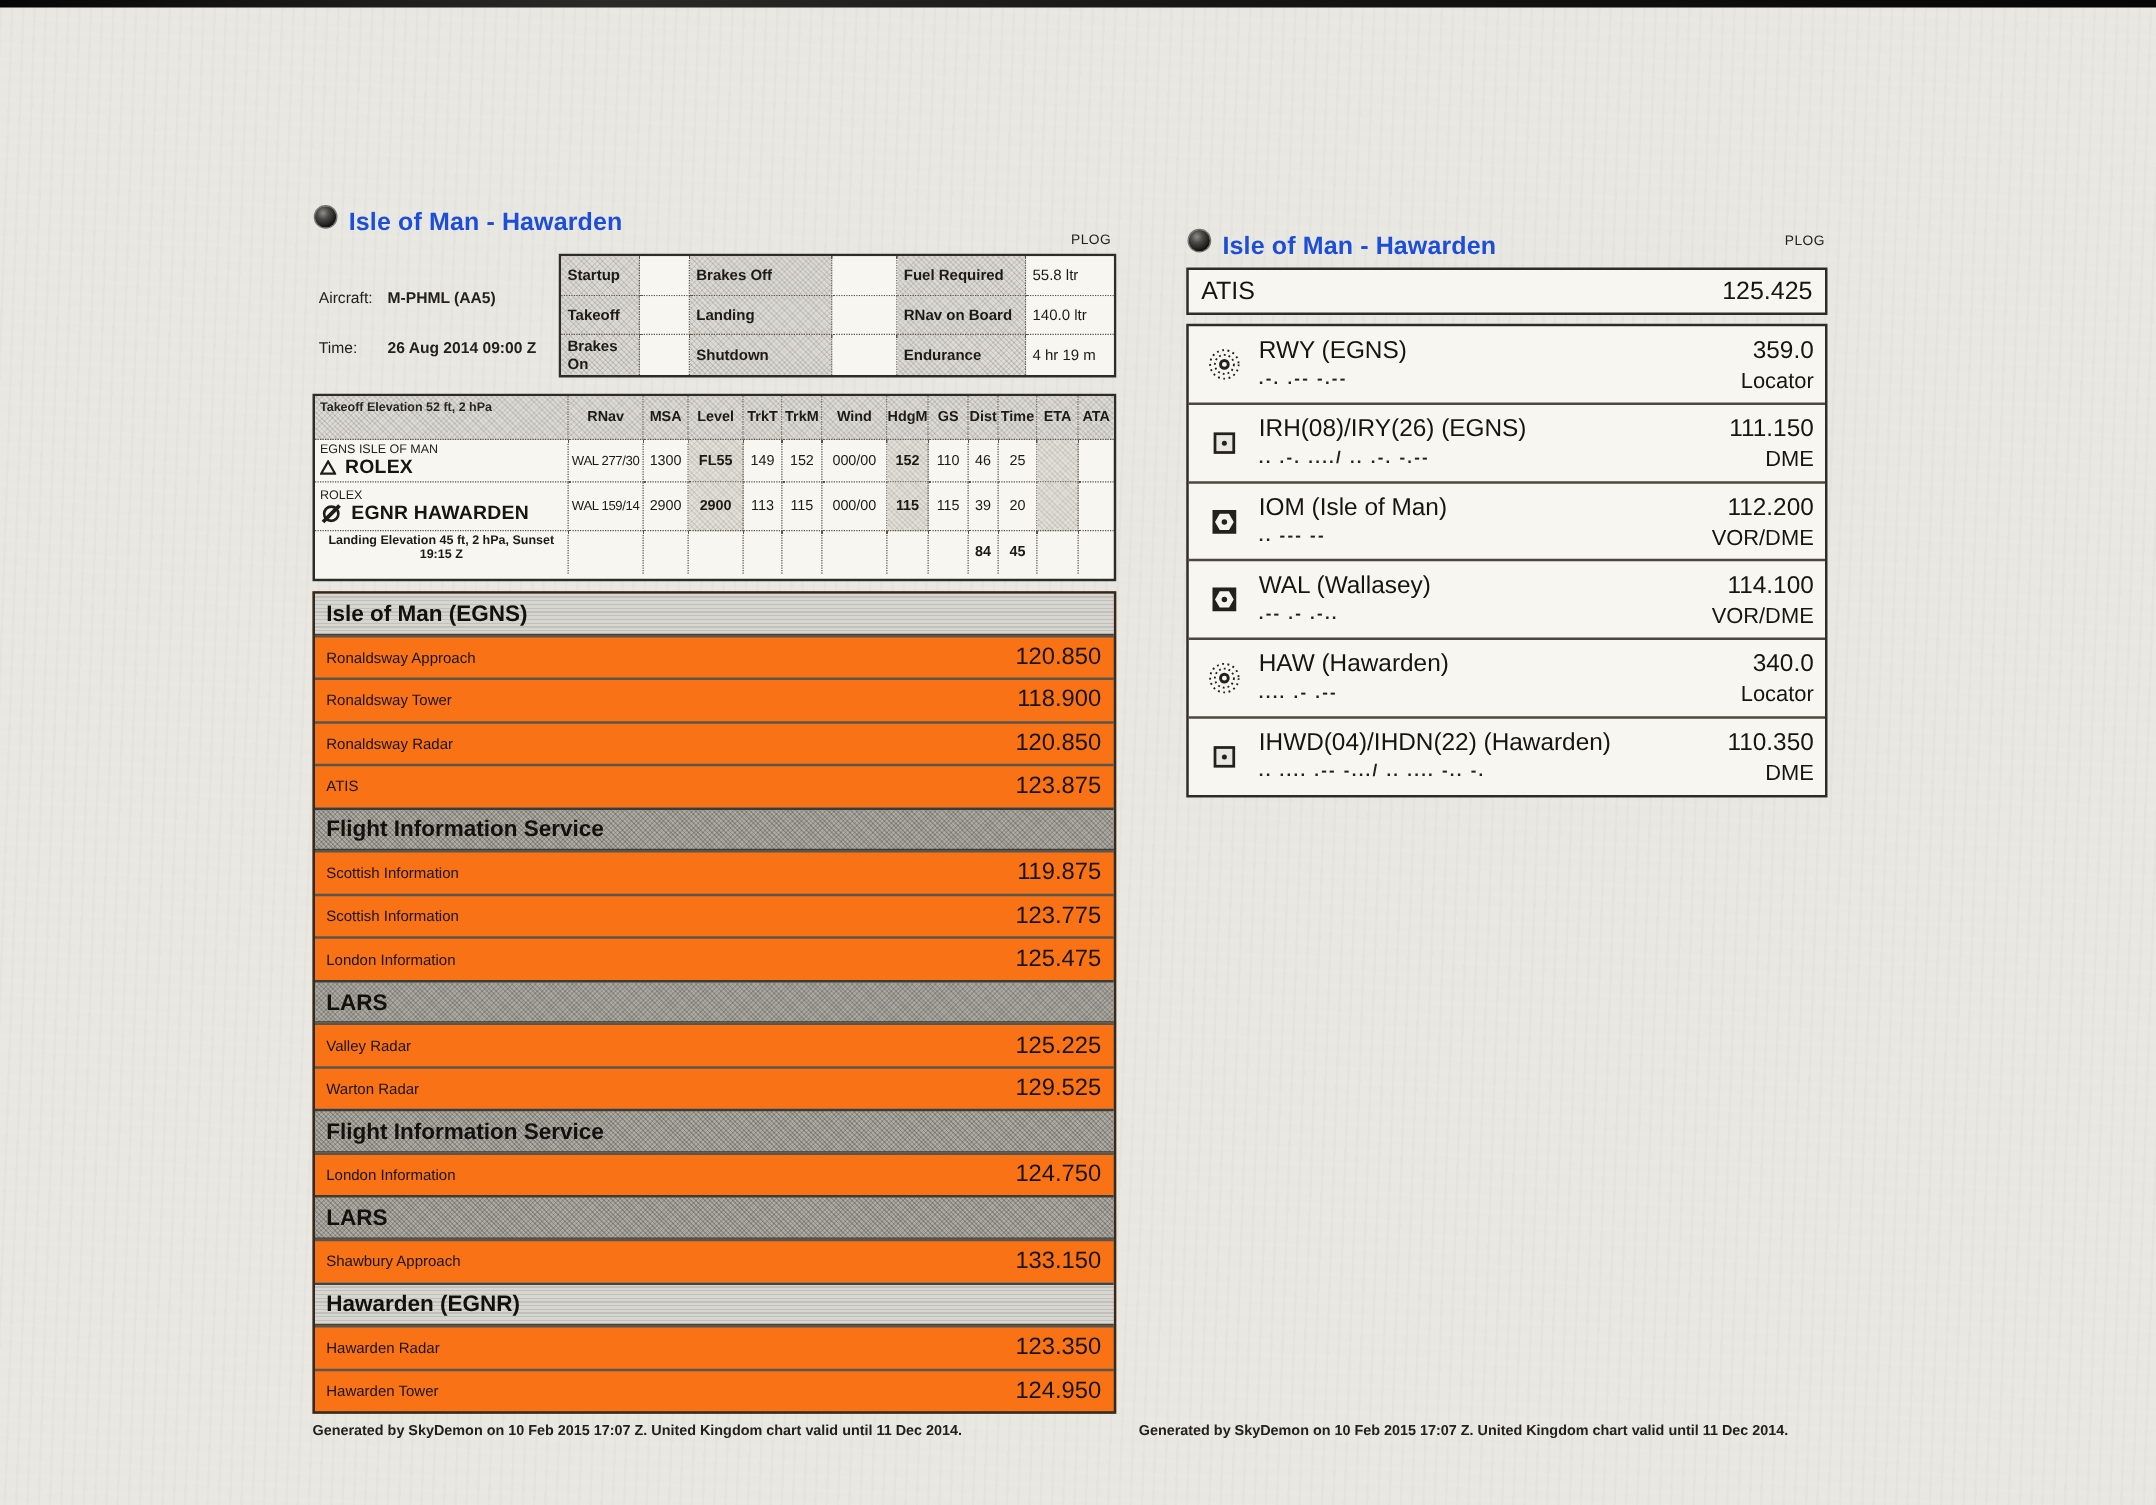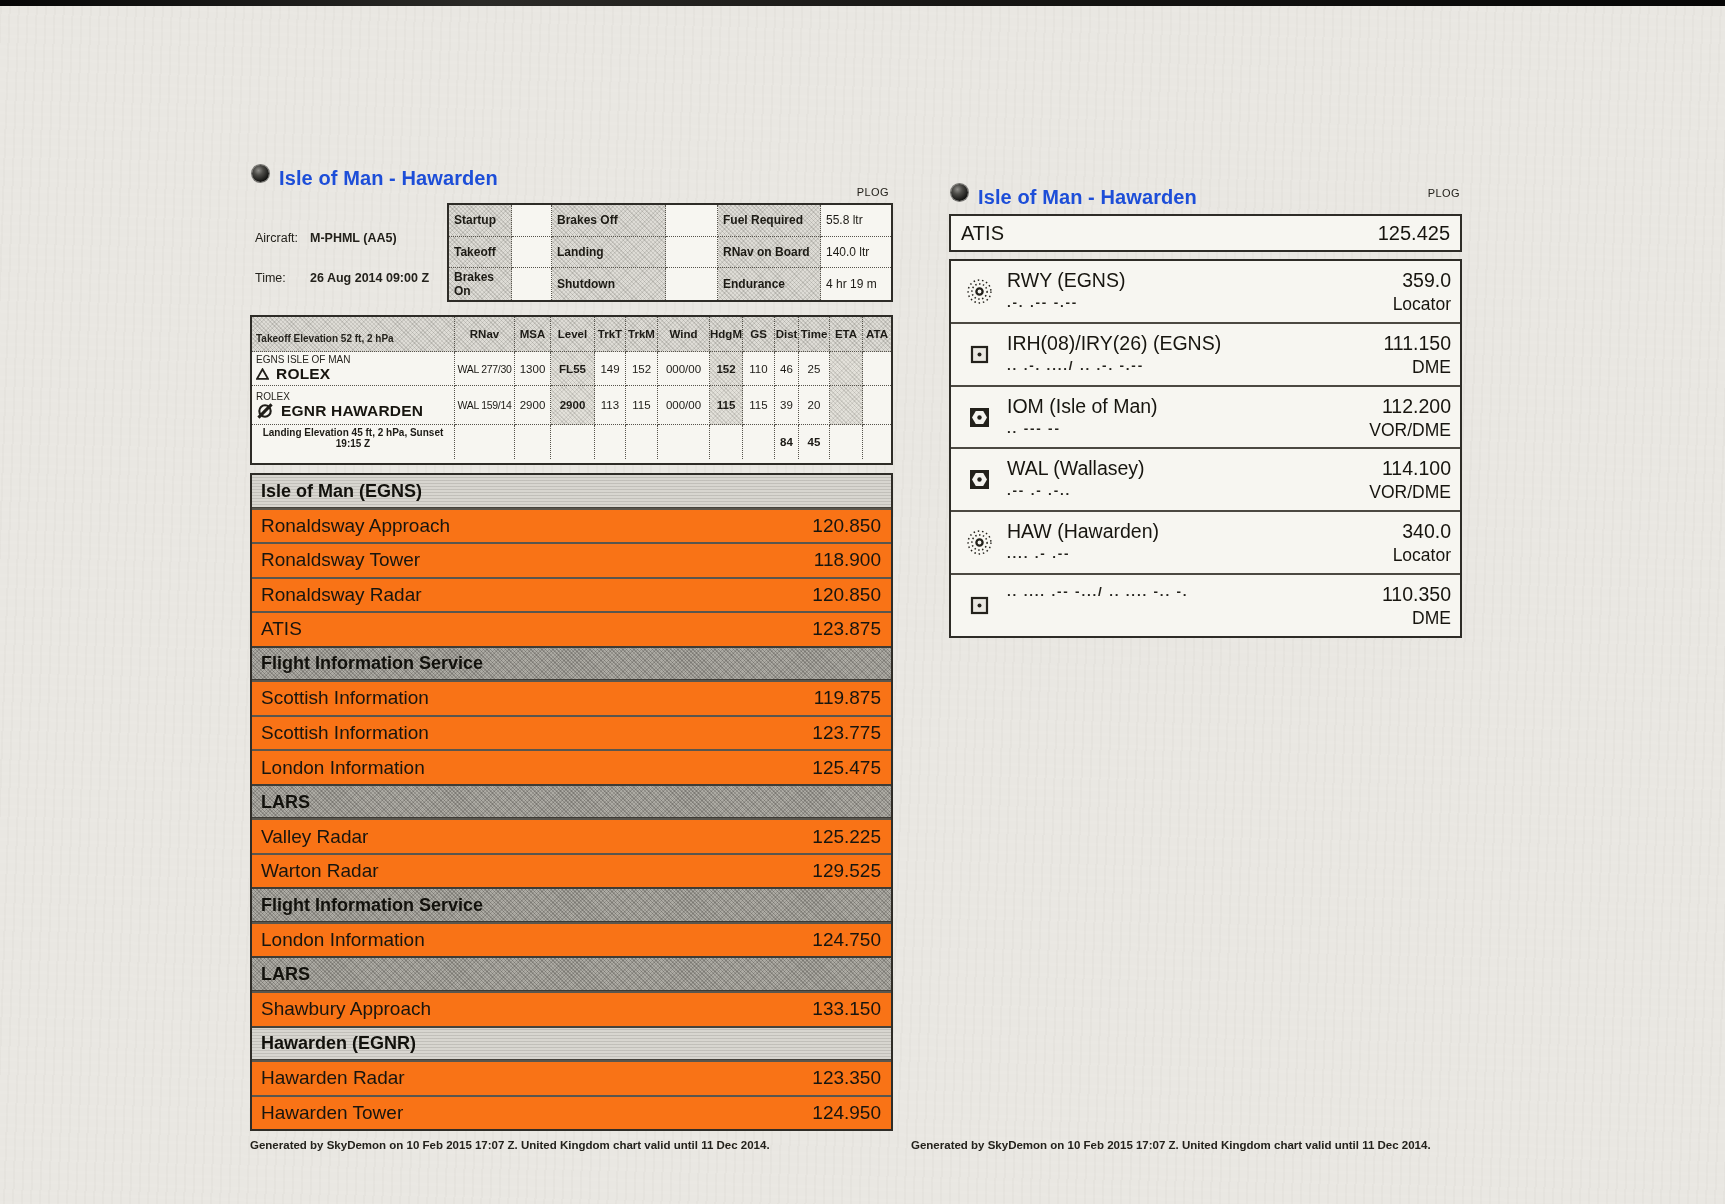--- a/index.html
+++ b/index.html
@@ -63,21 +63,21 @@
     display:grid;
     grid-template-columns: 203px 60px 36px 44px 31px 32px 52px 33px 32px 24px 31px 33px 28px;
     grid-template-rows: 35px 34px 39px 34px;
   }
   .ncell { border-right:1px dotted #57544c; border-bottom:1px dotted #57544c;
            display:flex; align-items:center; justify-content:center;
            font-size:11.5px; overflow:hidden;text-align:center; }
   .navlog > .ncell:nth-child(13n) { border-right:none; }
   .navlog > .ncell:nth-last-child(-n+13) { border-bottom:none; }
   .nhead { font-weight:700; font-size:11.5px; }
-  .nhead.nwp { justify-content:flex-start; align-items:flex-end; padding:0 4px 7px 4px; }
+  .nhead.nwp { justify-content:flex-start; align-items:flex-end; padding:0 4px 19px 4px; }
   .corner { font-size:10px; font-weight:600; color:#26241e; }
   .nwpcell { flex-direction:column; align-items:flex-start; justify-content:center; padding:1px 4px; }
   .wfrom { font-size:10px; font-weight:400; line-height:11px; color:#26241e; }
   .wname { display:flex; align-items:center; gap:7px; font-size:15.5px; font-weight:700; line-height:18px; letter-spacing:0.2px; color:#17150f; }
   .rnav  { font-size:10.5px; letter-spacing:-0.3px; }
   .nb    { font-weight:700; }
   .ndata.shade, .nhead { }
   .shade {
     background-color:#e3e1da;
     background-image:
@@ -89,21 +89,21 @@
 
   
   .freqs {
     position:absolute; left:0; top:473px; width:643px; height:658px;
     border:2.5px solid #2e2c27; background:#f97316;
     display:flex; flex-direction:column;
   }
   .fr { flex:1; display:flex; align-items:center; justify-content:space-between;
         border-top:2px solid #59564e; padding:0 10px 0 9px; }
   .freqs .fr:first-child { border-top:none; }
-  .fr .fname { font-size:19px; color:#17150f; }
+  .fr .fname { font-size:12px; color:#17150f; }
   .fr .ffreq { font-size:19px; color:#17150f; }
   .fr.hd span { font-size:18px; font-weight:700; color:#12110c; }
   .fr.airport {
     background-color:#d8d6d0;
     background-image: repeating-linear-gradient(0deg, rgba(42,40,34,0.13) 0 1px, rgba(0,0,0,0) 1px 3px);
     border-top:2px solid #45423b; box-shadow: inset 0 -1px 0 #45423b;
   }
   .fr.service {
     background-color:#adaba4;
     background-image:
@@ -437,20 +437,21 @@
       <div class="na-row">
         <div class="na-icon">
           <span class="icn">
             <svg width="19" height="19" viewBox="0 0 19 19">
               <rect x="2" y="2" width="15" height="15" fill="#e9e7e1" stroke="#23211b" stroke-width="2.2"></rect>
               <circle cx="9.5" cy="9.5" r="2" fill="#23211b"></circle>
             </svg>
           </span>
         </div>
         <div class="na-main">
+          <div class="na-name">IHWD(04)/IHDN(22) (Hawarden)</div>
           <div class="na-morse">.. .... .-- -.../ .. .... -.. -.</div>
         </div>
         <div class="na-side">
           <div class="na-freq">110.350</div>
           <div class="na-type">DME</div>
         </div>
       </div>
     </div>
 
   <div class="footer footer-right">Generated by SkyDemon on 10 Feb 2015 17:07 Z. United Kingdom chart valid until 11 Dec 2014.</div>

